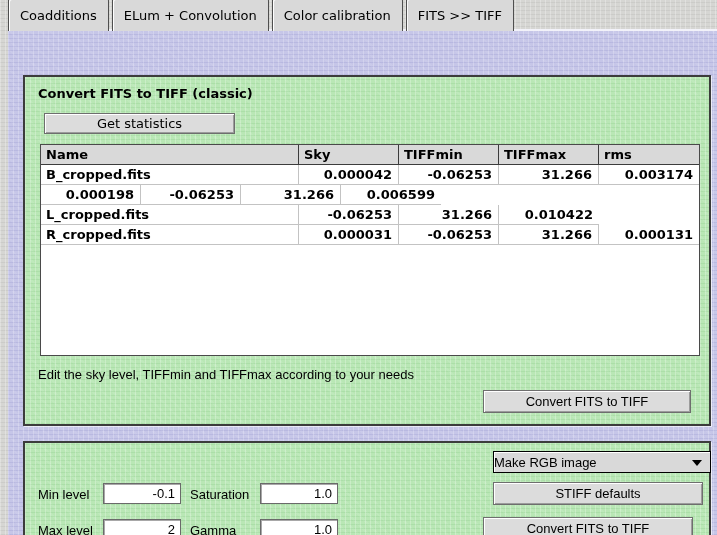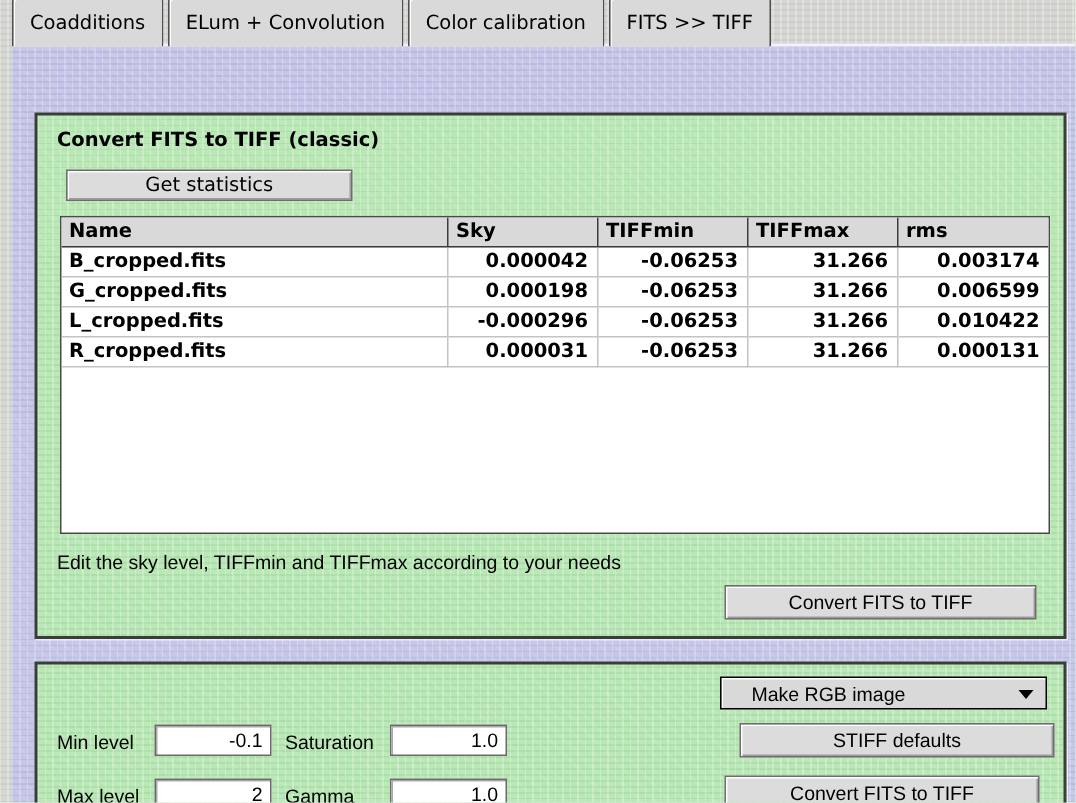--- a/index.html
+++ b/index.html
@@ -112,26 +112,26 @@
     position:absolute; font-family:"Liberation Sans", sans-serif; font-size:13px; white-space:nowrap;
   }
   .field-input {
     position:absolute; width:78px; height:21px;
     background:#fff; border:1px solid #6a6a6a;
     box-shadow:inset 1px 1px 0 #a8a8a8;
     font-family:"Liberation Sans", sans-serif; font-size:13px;
     text-align:right; padding-right:5px;
   }
   .dropdown {
-    position:absolute; left:455px; top:8px; width:218px; height:22px;
+    position:absolute; left:468px; top:8px; width:218px; height:22px;
     background:#d9d9d9; border:1px solid #000;
     box-shadow:inset 1px 1px 0 #ffffff;
     display:flex; align-items:center;
     font-family:"Liberation Sans", sans-serif; font-size:13px;
-    padding-left:20px; cursor:pointer;
+    padding-left:0; cursor:pointer;
   }
   .dd-arrow {
     position:absolute; right:8px; top:8px;
     width:0; height:0;
     border-left:5px solid transparent; border-right:5px solid transparent;
     border-top:6px solid #000;
   }
 </style>
 </head>
 <body>
@@ -162,29 +162,27 @@
           </div>
         <div class="tbody" id="stats-tbody">
             <div class="trow">
               <div class="tcell c0 c0">B_cropped.fits</div>
               <div class="tcell c1 num">0.000042</div>
               <div class="tcell c2 num">-0.06253</div>
               <div class="tcell c3 num">31.266</div>
               <div class="tcell c4 num">0.003174</div>
             </div>
             <div class="trow">
-              <div class="tcell c0 c0">G_cropped.fits</div>
               <div class="tcell c1 num">0.000198</div>
               <div class="tcell c2 num">-0.06253</div>
               <div class="tcell c3 num">31.266</div>
               <div class="tcell c4 num">0.006599</div>
             </div>
             <div class="trow">
               <div class="tcell c0 c0">L_cropped.fits</div>
-              <div class="tcell c1 num">-0.000296</div>
               <div class="tcell c2 num">-0.06253</div>
               <div class="tcell c3 num">31.266</div>
               <div class="tcell c4 num">0.010422</div>
             </div>
             <div class="trow">
               <div class="tcell c0 c0">R_cropped.fits</div>
               <div class="tcell c1 num">0.000031</div>
               <div class="tcell c2 num">-0.06253</div>
               <div class="tcell c3 num">31.266</div>
               <div class="tcell c4 num">0.000131</div>

